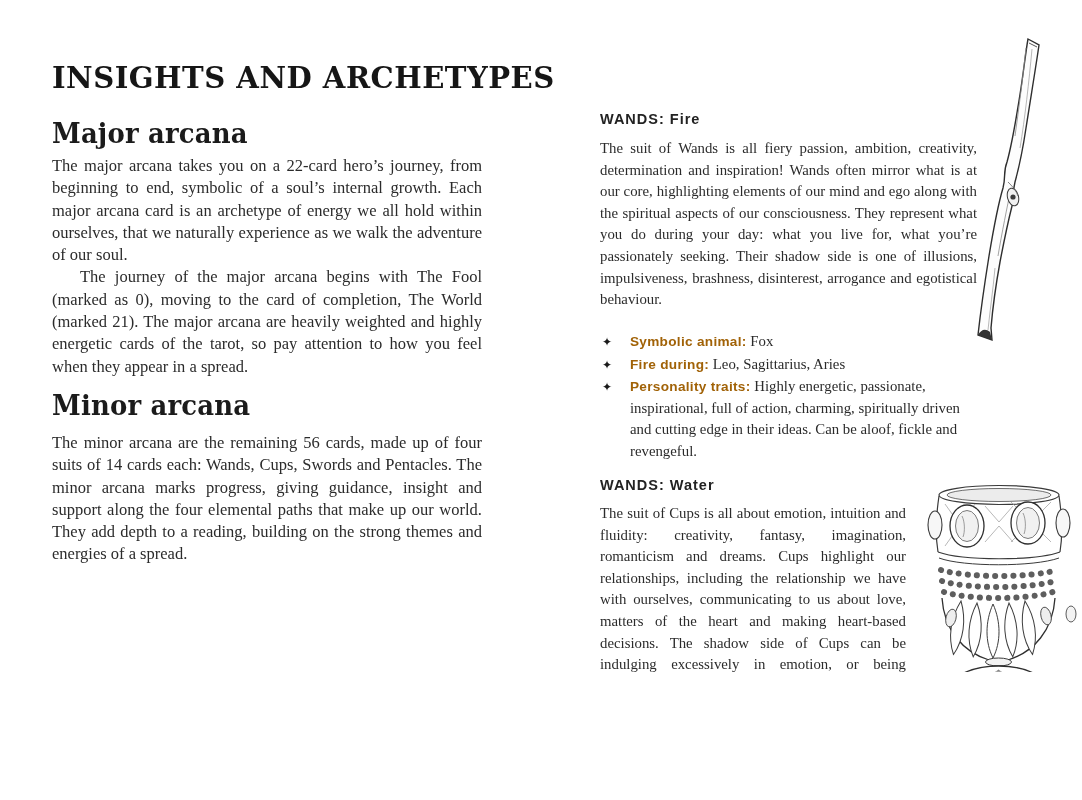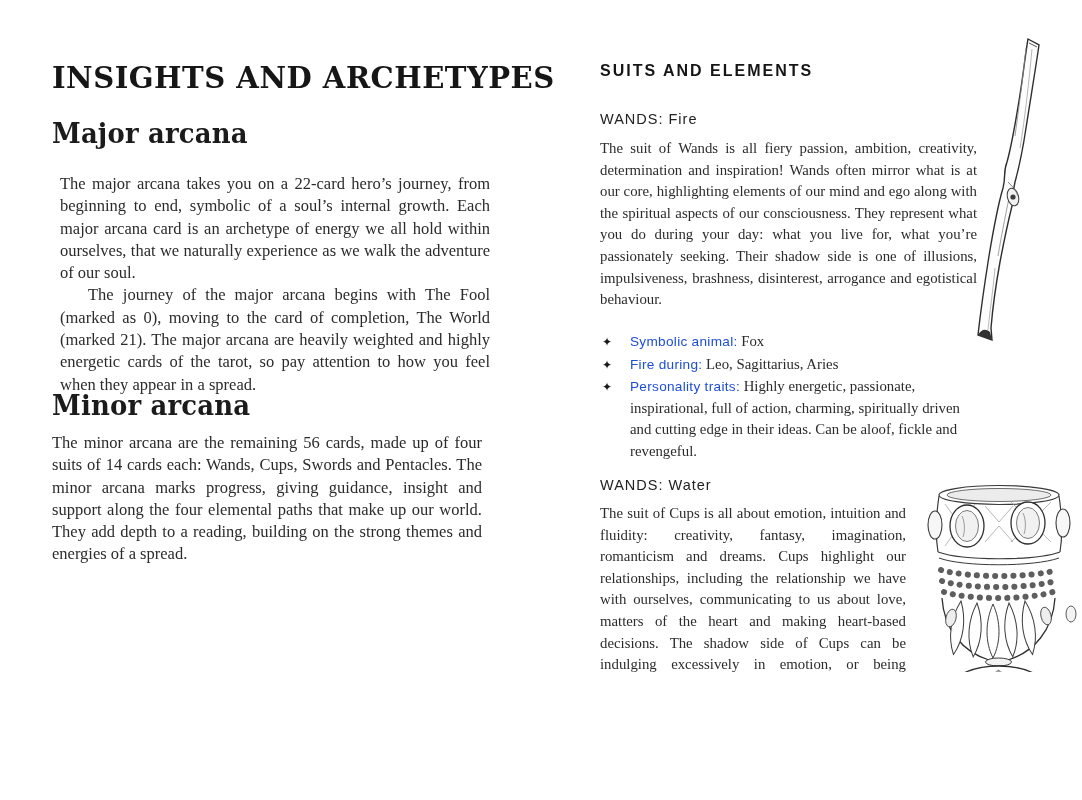--- a/index.html
+++ b/index.html
@@ -32,21 +32,21 @@
     font-weight: 700;
     font-size: 27px;
     letter-spacing: 0.2px;
     color: #1b1b1b;
     transform: scaleX(0.96);
     transform-origin: left;
   }
   .heading-major { top: 118px; }
   .heading-minor { top: 390px; }
   .body-block { position: absolute; left: 0; width: 430px; }
-  .block-major { top: 173px; margin-left: 8px; }
+  .block-major { top: 155px; }
   .block-minor { top: 432px; }
   .body-block p {
     font-family: "Liberation Serif", serif;
     font-size: 16.5px;
     line-height: 22.3px;
     text-align: justify;
     color: #2b2b2b;
   }
   .body-block p + p { text-indent: 28px; }
 
@@ -57,21 +57,21 @@
     font-family: "Liberation Sans", sans-serif;
     font-weight: 700;
     font-size: 16px;
     letter-spacing: 2px;
     color: #151515;
     white-space: nowrap;
   }
   .suit-heading {
     position: absolute; left: 0;
     font-family: "Liberation Sans", sans-serif;
-    font-weight: 400;
+    font-weight: 700;
     font-size: 14.5px;
     letter-spacing: 1px;
     color: #222222;
     white-space: nowrap;
   }
   .heading-wands { top: 111px; }
   .heading-cups  { top: 477px; }
   .suit-body {
     position: absolute; left: 0;
     font-family: Liberation Serif, serif;
@@ -97,24 +97,24 @@
     color: #2b2b2b;
   }
   .bullet-star {
     position: absolute; left: 2px; top: 1px;
     font-size: 12px;
     color: #1a1a1a;
     font-family: "DejaVu Sans", sans-serif;
   }
   .bullet-label {
     font-family: "Liberation Sans", sans-serif;
-    font-weight: 400;
+    font-weight: 700;
     font-size: 13.6px;
     letter-spacing: 0.3px;
-    color: #1d4ed8;
+    color: #a16207;
     text-align: right;
   }
 
   
   .footer {
     position: absolute; top: 745px;
     width: 430px;
     display: flex; align-items: center; justify-content: center;
     gap: 27px;
   }
@@ -151,21 +151,20 @@
       <p>The journey of the major arcana begins with The Fool (marked as 0), moving to the card of completion, The World (marked 21). The major arcana are heavily weighted and highly energetic cards of the tarot, so pay attention to how you feel when they appear in a spread.</p>
     </div>
 
     <h2 class="arcana-heading heading-minor">Minor arcana</h2>
     <div class="body-block block-minor">
       <p>The minor arcana are the remaining 56 cards, made up of four suits of 14 cards each: Wands, Cups, Swords and Pentacles. The minor arcana marks progress, giving guidance, insight and support along the four elemental paths that make up our world. They add depth to a reading, building on the strong themes and energies of a spread.</p>
     </div>
   </div>
 
   <div class="right-page">
-    <h2 class="rp-title">SUITS AND ELEMENTS</h2>
 
     <h3 class="suit-heading heading-wands">WANDS: Fire</h3>
     <p class="suit-body body-wands">The suit of Wands is all fiery passion, ambition, creativity, determination and inspiration! Wands often mirror what is at our core, highlighting elements of our mind and ego along with the spiritual aspects of our consciousness. They represent what you do during your day: what you live for, what you’re passionately seeking. Their shadow side is one of illusions, impulsiveness, brashness, disinterest, arrogance and egotistical behaviour.</p>
 
     <ul class="bullet-list">
       <li class="bullet-item">
         <span class="bullet-star star-tint">✦</span><span class="bullet-label">Symbolic animal:</span><span> Fox</span>
       </li>
       <li class="bullet-item">
         <span class="bullet-star">✦</span><span class="bullet-label">Fire during:</span><span> Leo, Sagittarius, Aries</span>

